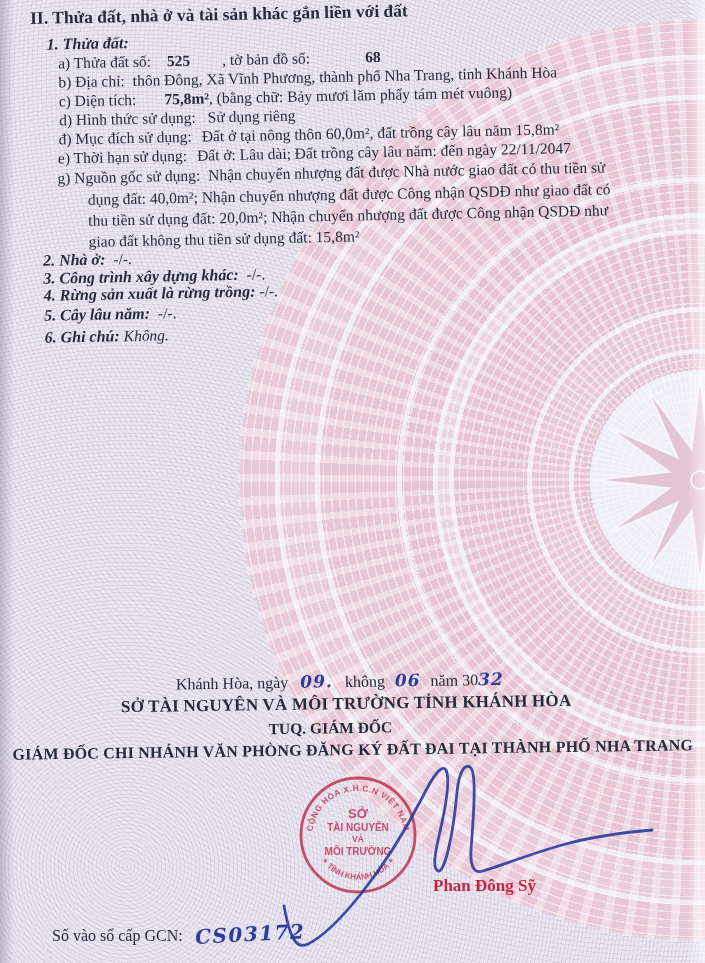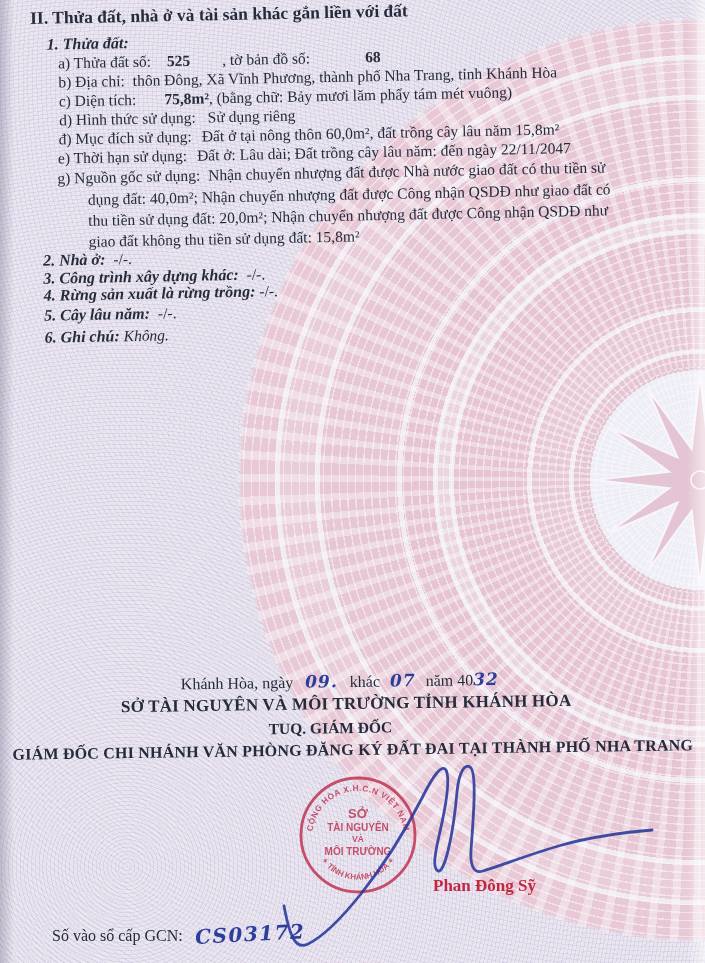--- a/index.html
+++ b/index.html
@@ -96,21 +96,21 @@
     <div class="doc-line" style="left:84px;top:234px">giao đất không thu tiền sử dụng đất: 15,8m²</div>
 
     <div class="doc-line" style="left:38px;top:252px"><span class="h-italic">2. Nhà ở:</span><span class="g8">-/-.</span></div>
     <div class="doc-line" style="left:38px;top:270px"><span class="h-italic">3. Công trình xây dựng khác:</span><span class="g8">-/-.</span></div>
     <div class="doc-line" style="left:38px;top:287px"><span class="h-italic">4. Rừng sản xuất là rừng trồng:</span><span class="g4">-/-.</span></div>
     <div class="doc-line" style="left:38px;top:307px"><span class="h-italic">5. Cây lâu năm:</span><span class="g8">-/-.</span></div>
     <div class="doc-line" style="left:38px;top:329px"><span class="h-italic">6. Ghi chú:</span><span class="g4 ital">Không.</span></div>
   </div>
 
   <div class="bottom-block">
-    <div class="center-line date-line"><span>Khánh Hòa, ngày</span><span class="hw g12">09.</span><span class="g12">khác</span><span class="hw g10">07</span><span class="g10">năm 40</span><span class="hw">32</span></div>
+    <div class="center-line date-line"><span>Khánh Hòa, ngày</span><span class="hw g12">09.</span><span class="g12">không</span><span class="hw g10">06</span><span class="g10">năm 30</span><span class="hw">32</span></div>
     <div class="center-line authority">SỞ TÀI NGUYÊN VÀ MÔI TRƯỜNG TỈNH KHÁNH HÒA</div>
     <div class="center-line tuq">TUQ. GIÁM ĐỐC</div>
     <div class="center-line signer-title">GIÁM ĐỐC CHI NHÁNH VĂN PHÒNG ĐĂNG KÝ ĐẤT ĐAI TẠI THÀNH PHỐ NHA TRANG</div>
   </div>
 
   <svg class="stamp-svg" width="130" height="130" viewBox="0 0 130 130">
     <defs>
       <path id="arcTop" d="M 19.4,71.9 A 46 46 0 1 1 110.6,71.9" fill="none"></path>
       <path id="arcBottom" d="M 22,74 A 44 44 0 0 0 108,74" fill="none"></path>
     </defs>

